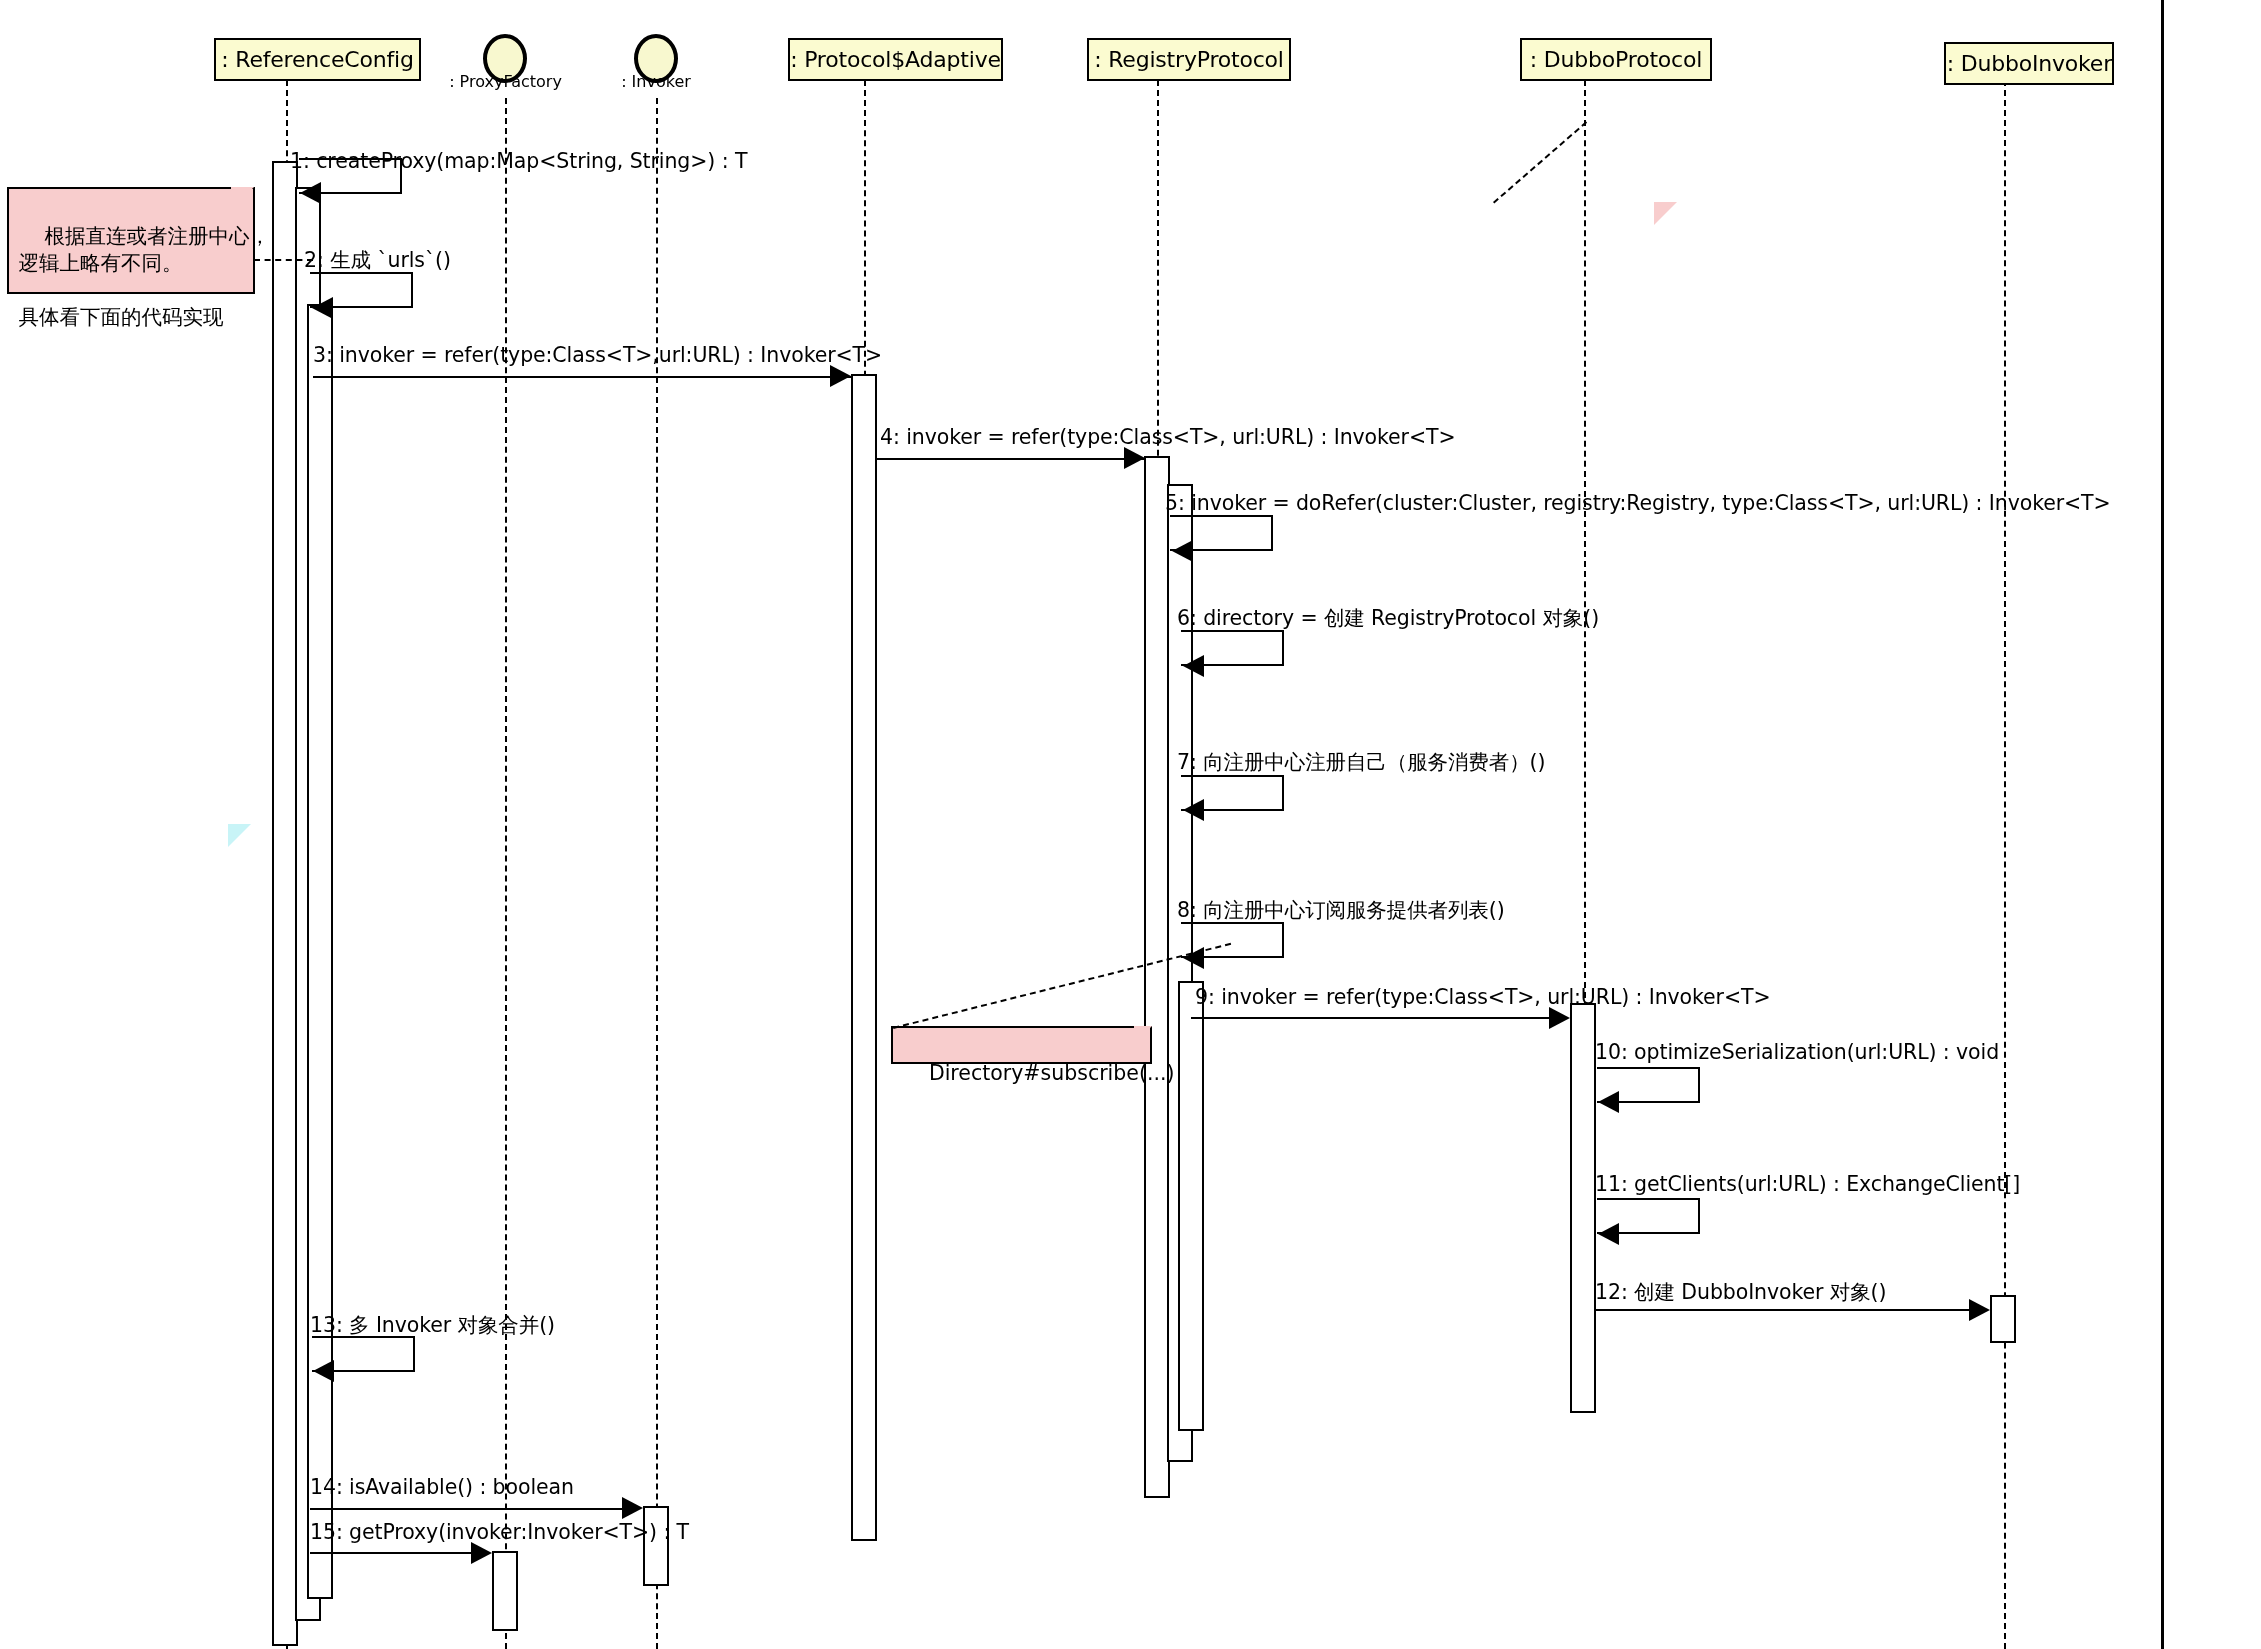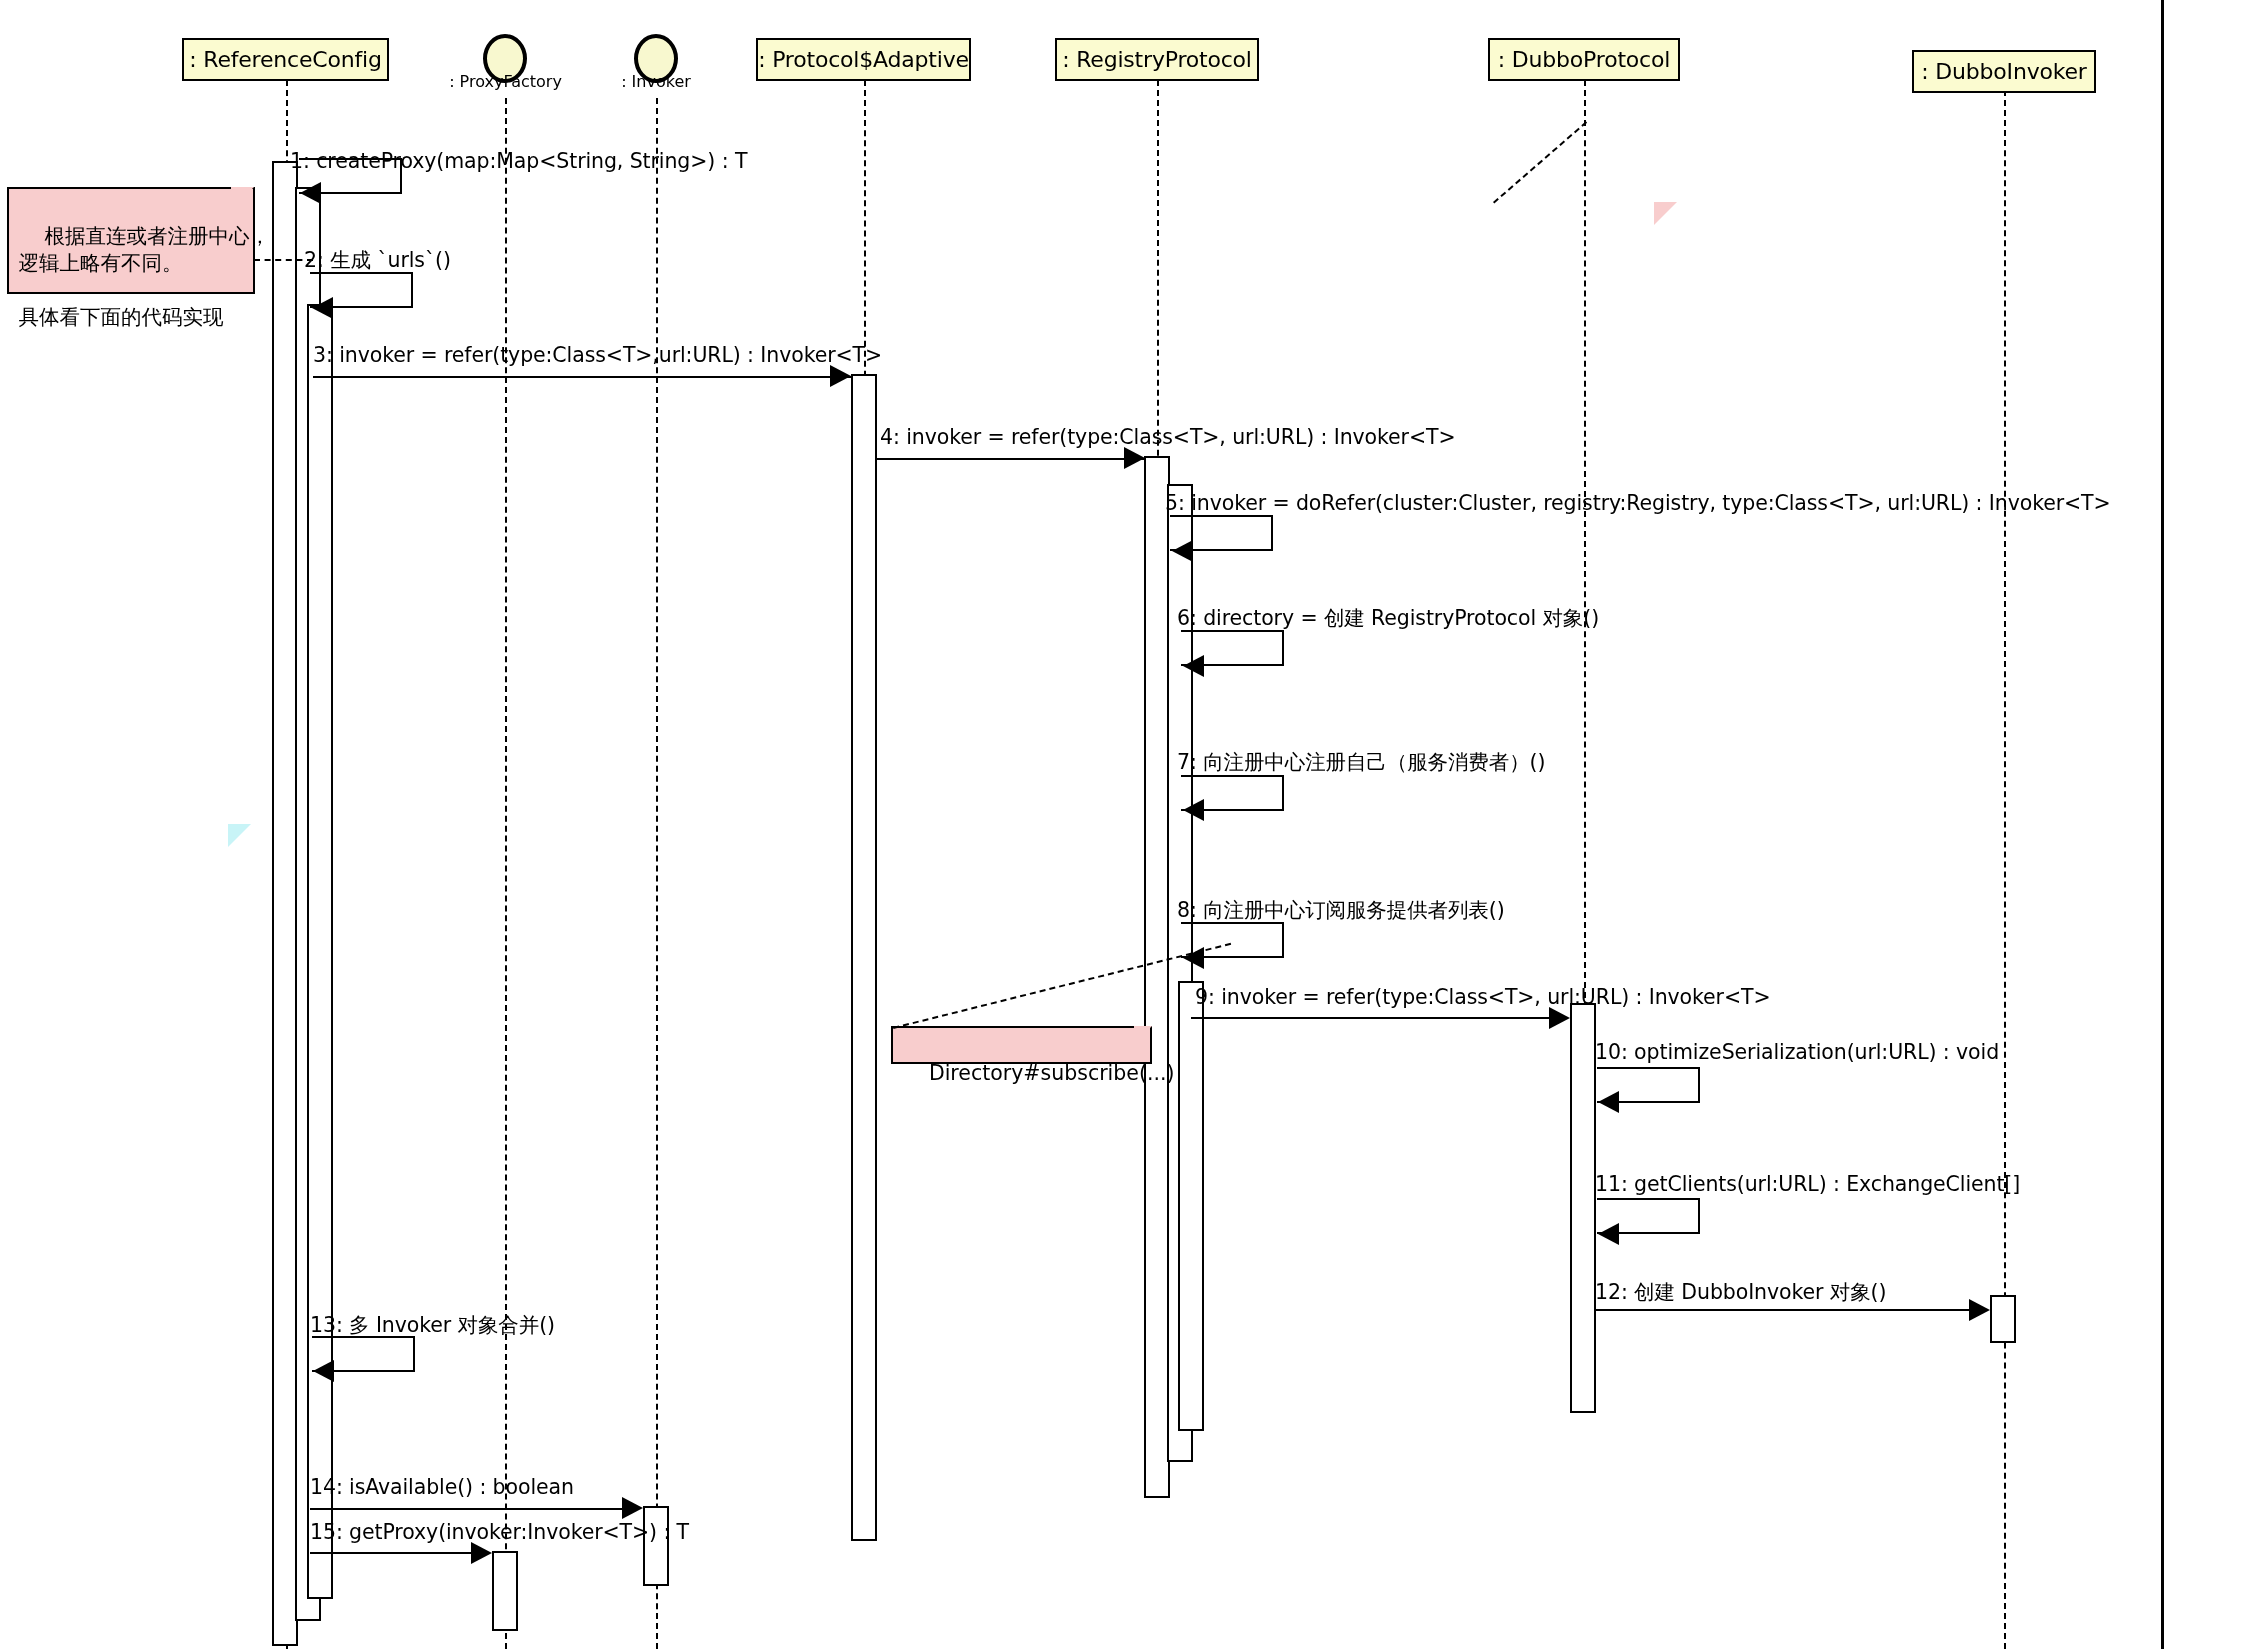--- a/index.html
+++ b/index.html
@@ -32,20 +32,21 @@
     background: #fbfbd0;
     border: 2.5px solid #000000;
     box-sizing: border-box;
     display: flex;
     align-items: center;
     justify-content: center;
     font-size: 22px;
     color: #000000;
     white-space: nowrap;
     letter-spacing: -0.2px;
+    margin-left: 32px;
   }
   .actor-circle {
     position: absolute;
     background: #f8f8cf;
     border: 4.1px solid #000000;
     border-radius: 50%;
     box-sizing: border-box;
   }
   .actor-label {
     position: absolute;
@@ -161,21 +162,21 @@
   </div>
 
   <div class="participant-box" style="left:1055px; top:38px; width:204px; height:43px;">
     <span>: RegistryProtocol</span>
   </div>
 
   <div class="participant-box" style="left:1488px; top:38px; width:192px; height:43px;">
     <span>: DubboProtocol</span>
   </div>
 
-  <div class="participant-box" style="left:1912px; top:50px; width:184px; height:43px;">
+  <div class="participant-box" style="left:1912px; top:42px; width:170px; height:43px;justify-content:flex-end;">
     <span>: DubboInvoker</span>
   </div>
 
   <div class="activation" style="left:272px; top:161px; width:26px; height:1485px;"></div>
 
   <div class="activation" style="left:295px; top:187px; width:26px; height:1434px;"></div>
 
   <div class="activation" style="left:307px; top:304px; width:26px; height:1295px;"></div>
 
   <div class="activation" style="left:492px; top:1551px; width:26px; height:80px;"></div>

